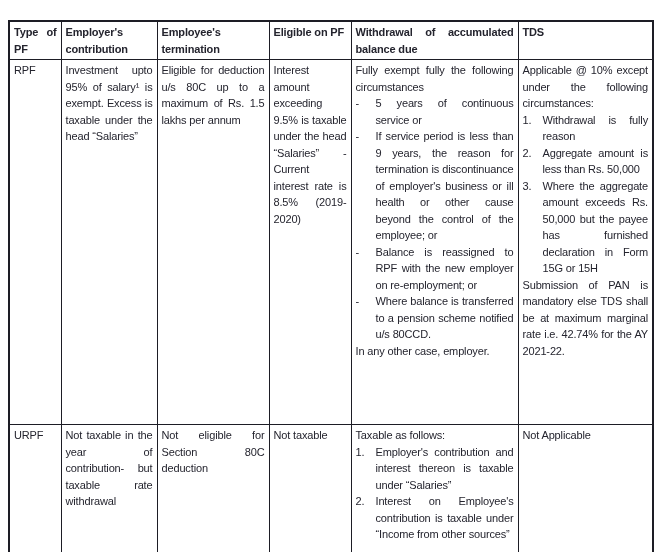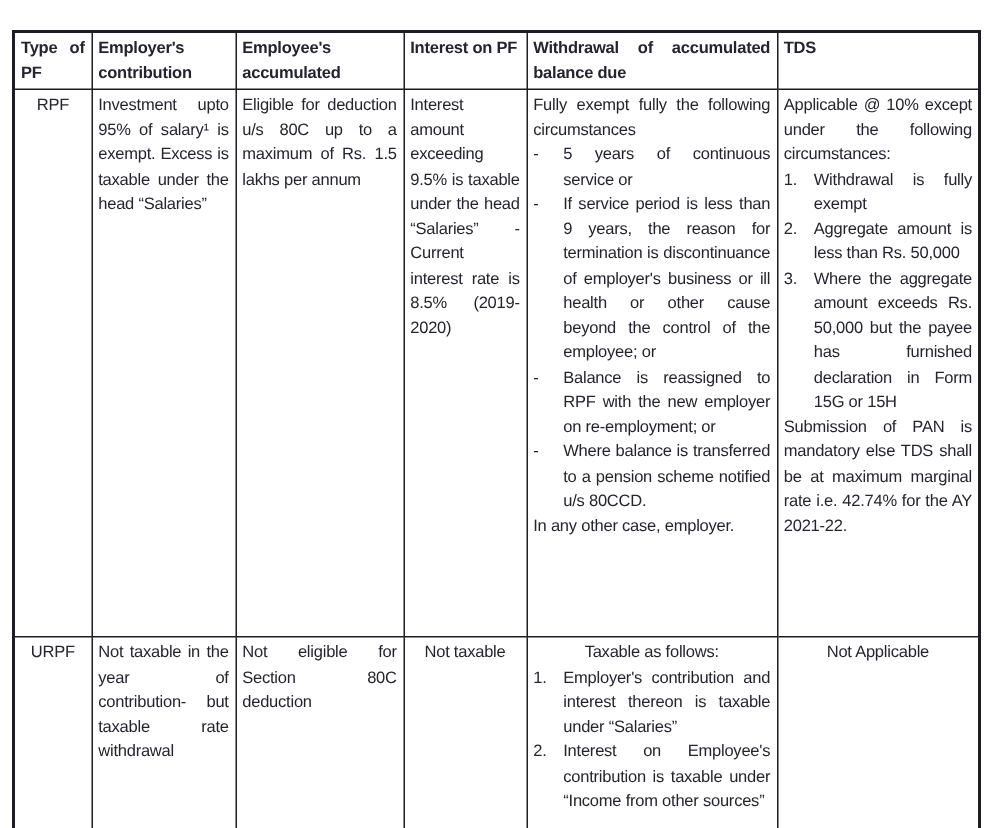--- a/index.html
+++ b/index.html
@@ -25,21 +25,21 @@
   col.c6 { width: 135px; }
   th, td {
     border: 1px solid #1d1d25;
     vertical-align: top;
     padding: 2px 4px 2px 4px;
   }
   thead tr { height: 34px; }
   tr.row-rpf { height: 365px; }
   tr.row-urpf { height: 160px; }
   th { font-weight: bold; text-align: left; text-align: justify; }
-  .p { margin: 0; text-align: center; }
+  .p { margin: 0; }
   .just { text-align: justify; }
   .li { display: flex; margin: 0; }
   .li .marker { flex: 0 0 20px; }
   .li .litext { flex: 1 1 auto; text-align: justify; }
 </style>
 </head>
 <body>
 
 <div class="sheet">
   <table class="pf">
@@ -48,22 +48,22 @@
         <col class="c2">
         <col class="c3">
         <col class="c4">
         <col class="c5">
         <col class="c6">
     </colgroup>
     <thead>
       <tr>
         <th>Type of PF</th>
         <th>Employer's contribution</th>
-        <th>Employee's accumulated</th>
-        <th>Interest on PF</th>
+        <th>Employee's termination</th>
+        <th>Eligible on PF</th>
         <th>Withdrawal of accumulated balance due</th>
         <th>TDS</th>
       </tr>
     </thead>
     <tbody>
       <tr class="row-rpf">
         <td>
           <div class="p">RPF</div>
         </td>
         <td>
@@ -92,21 +92,21 @@
           <div class="li">
             <span class="marker">-</span>
             <span class="litext">Where balance is transferred to a pension scheme notified u/s 80CCD.</span>
           </div>
           <div class="p just">In any other case, employer.</div>
         </td>
         <td>
           <div class="p just">Applicable @ 10% except under the following circumstances:</div>
           <div class="li">
             <span class="marker">1.</span>
-            <span class="litext">Withdrawal is fully exempt</span>
+            <span class="litext">Withdrawal is fully reason</span>
           </div>
           <div class="li">
             <span class="marker">2.</span>
             <span class="litext">Aggregate amount is less than Rs. 50,000</span>
           </div>
           <div class="li">
             <span class="marker">3.</span>
             <span class="litext">Where the aggregate amount exceeds Rs. 50,000 but the payee has furnished declaration in Form 15G or 15H</span>
           </div>
           <div class="p just">Submission of PAN is mandatory else TDS shall be at maximum marginal rate i.e. 42.74% for the AY 2021-22.</div>

